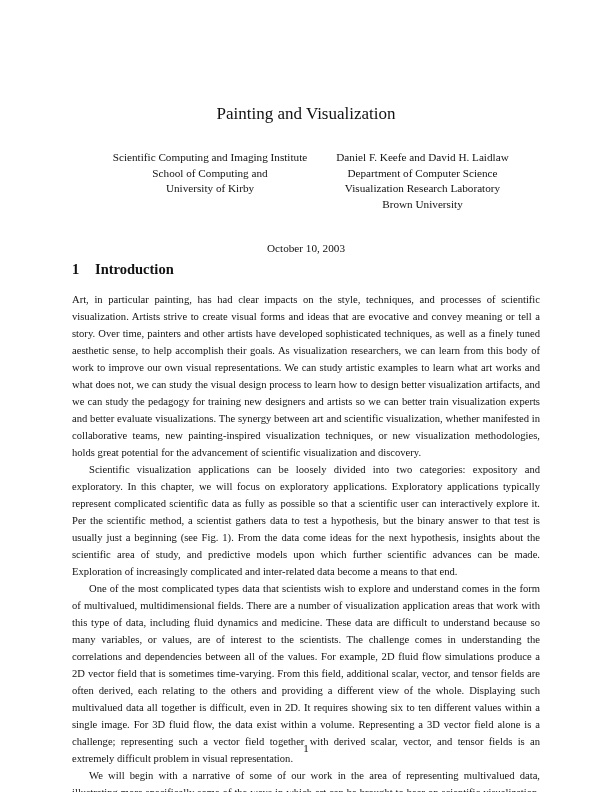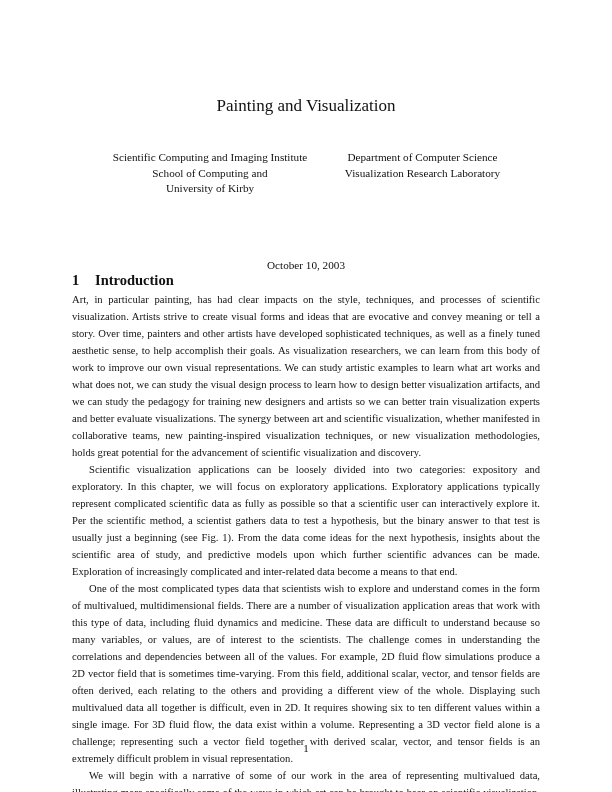--- a/index.html
+++ b/index.html
@@ -1,47 +1,49 @@
 <!DOCTYPE html>
 <html><head>
 <meta charset="utf-8">
 <style>
   html, body { margin:0; padding:0; background:#ffffff; }
   body { width:612px; height:792px; position:relative; overflow:hidden;
          font-family:"Liberation Serif","DejaVu Serif",serif; color:#111; }
-  .title { position:absolute; top:96px; left:0; width:612px; text-align:center;
+  .title { position:absolute; top:104px; left:0; width:612px; text-align:center;
            font-size:17px; }
   .authors { position:absolute; top:150px; left:0; width:612px; font-size:11.2px; line-height:15.5px; }
   .author-col { position:absolute; top:0; text-align:center; }
   .author-col.left { left:90px; width:240px; }
   .author-col.right { left:300px; width:245px; }
   .author-col div { white-space:nowrap; }
-  .date { position:absolute; top:242px; left:0; width:612px; text-align:center; font-size:11.2px;margin-top:17px; }
-  .section { position:absolute; top:272px; left:72px; font-size:14.5px; font-weight:bold; }
+  .date { position:absolute; top:242px; left:0; width:612px; text-align:center; font-size:11.2px; }
+  .section { position:absolute; top:261px; left:72px; font-size:14.5px; font-weight:bold; }
   .section .num { display:inline-block; width:23px; }
   .body { position:absolute; top:291px; left:72px; width:468px; font-size:10.6px;
           line-height:17px; text-align:justify; }
   .body p { margin:0; text-indent:0; }
   .body p + p { text-indent:17px; }
   .page-num { position:absolute; top:742px; left:0; width:612px; text-align:center; font-size:11px; }
 </style>
 </head>
 <body>
 
 <div class="title">Painting and Visualization</div>
 
 <div class="authors">
   <div class="author-col left">
     <div>Scientific Computing and Imaging Institute</div>
     <div>School of Computing and</div>
     <div>University of Kirby</div>
   </div>
   <div class="author-col right">
+    <div>Daniel F. Keefe and David H. Laidlaw</div>
     <div>Department of Computer Science</div>
     <div>Visualization Research Laboratory</div>
+    <div>Brown University</div>
   </div>
 </div>
 
 <div class="date">October 10, 2003</div>
 
 <div class="section">
   <span class="num">1</span><span>Introduction</span>
 </div>
 
 <div class="body">

